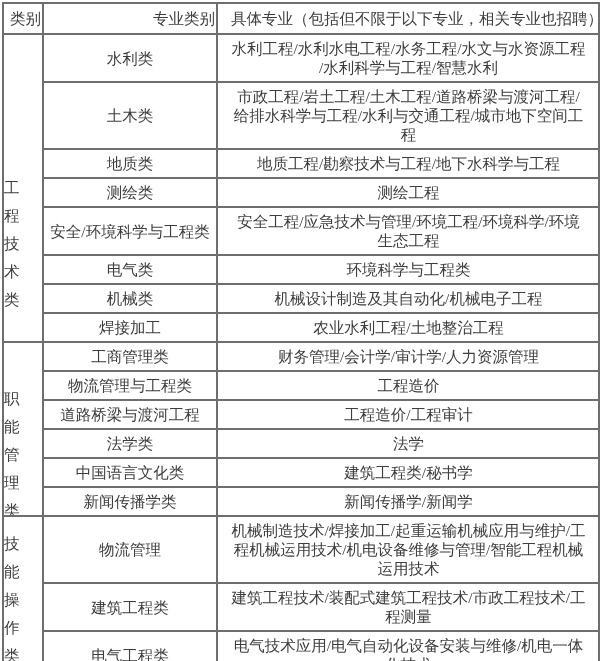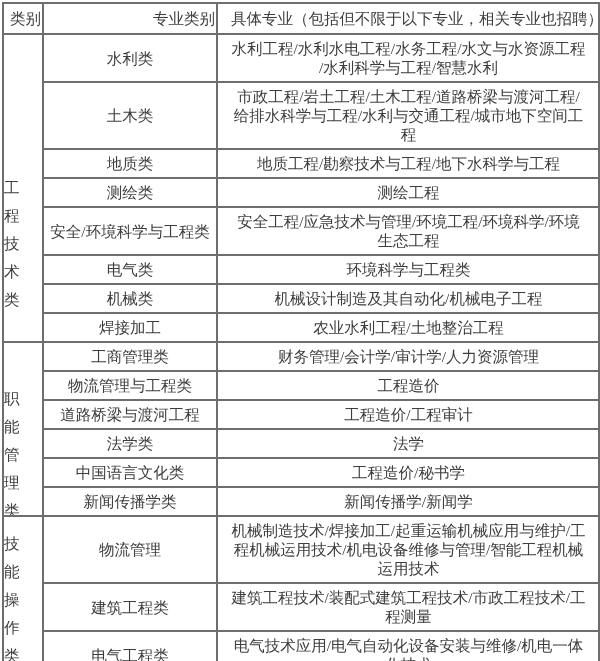--- a/index.html
+++ b/index.html
@@ -131,21 +131,21 @@
   <tr>
     <td class="major">道路桥梁与渡河工程</td>
     <td class="detail">工程造价/工程审计</td>
   </tr>
   <tr>
     <td class="major">法学类</td>
     <td class="detail">法学</td>
   </tr>
   <tr>
     <td class="major">中国语言文化类</td>
-    <td class="detail">工程造价/秘书学</td>
+    <td class="detail">建筑工程类/秘书学</td>
   </tr>
   <tr>
     <td class="major">新闻传播学类</td>
     <td class="detail">新闻传播学/新闻学</td>
   </tr>
 
   <tr class="sec2">
     <td class="cat" rowspan="3"><span class="cat-text">技能操作类</span></td>
     <td class="major">物流管理</td>
     <td class="detail">机械制造技术/焊接加工/起重运输机械应用与维护/工

